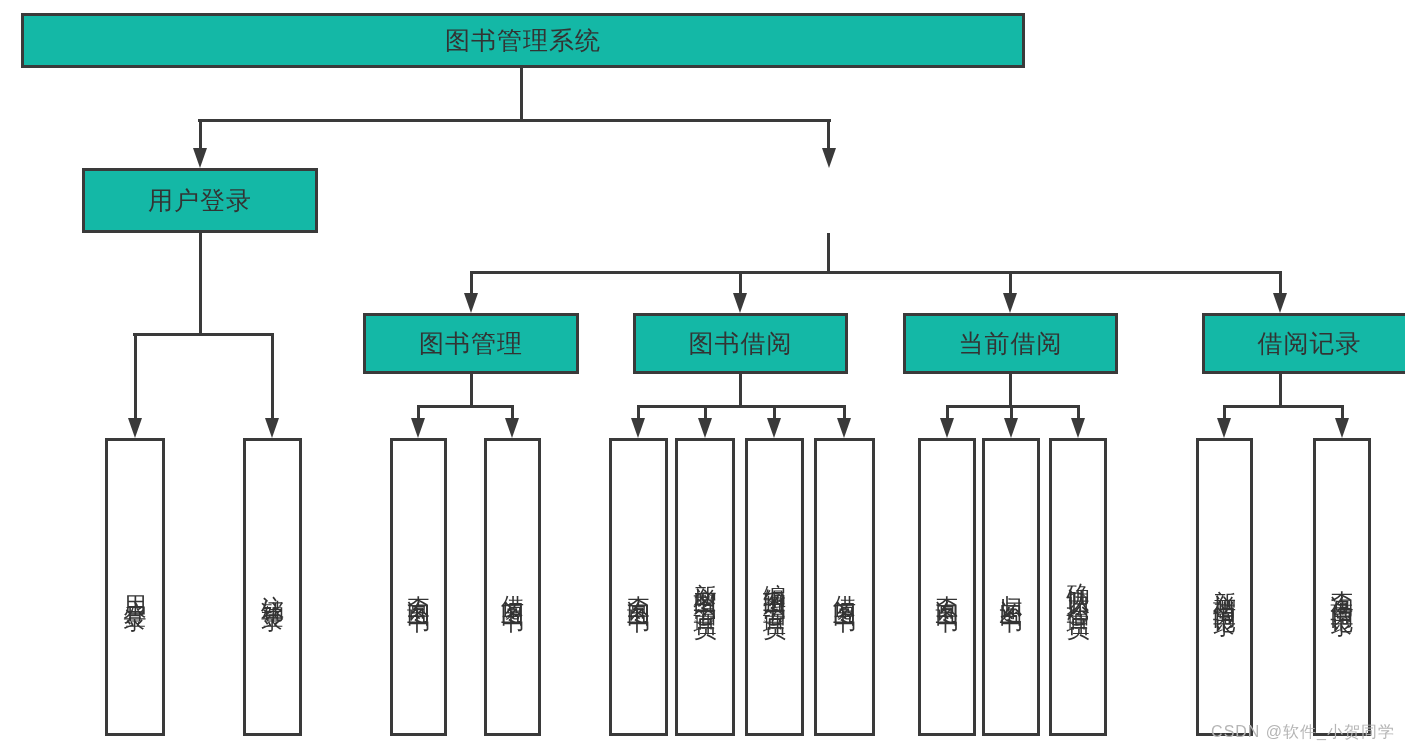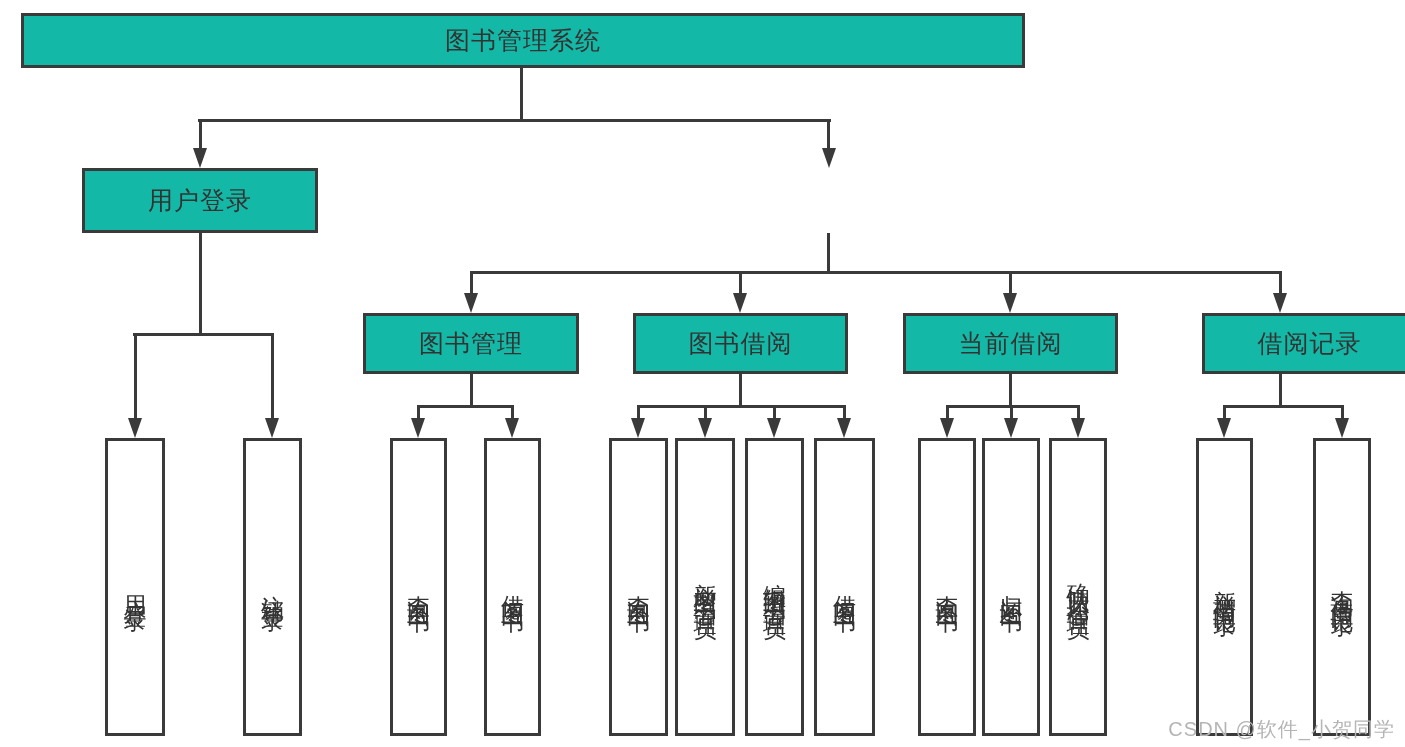--- a/index.html
+++ b/index.html
@@ -29,21 +29,21 @@
   }
   .hline{position:absolute;height:3px;background:var(--line);}
   .vline{position:absolute;width:3px;background:var(--line);}
   .arrow{
     position:absolute;width:0;height:0;
     border-left:7px solid transparent;border-right:7px solid transparent;
     border-top:20px solid var(--line);
   }
   .watermark{
     position:absolute;right:10px;bottom:4px;z-index:5;
-    color:var(--wm);font-size:20px;letter-spacing:1px;white-space:nowrap;
+    color:var(--wm);font-size:16px;letter-spacing:1px;white-space:nowrap;
   }
 </style>
 </head>
 <body>
 
 <div class="canvas">
 
   <div class="box" style="left:21px;top:13px;width:1004px;height:55px;">
     <span>图书管理系统</span>
   </div>

